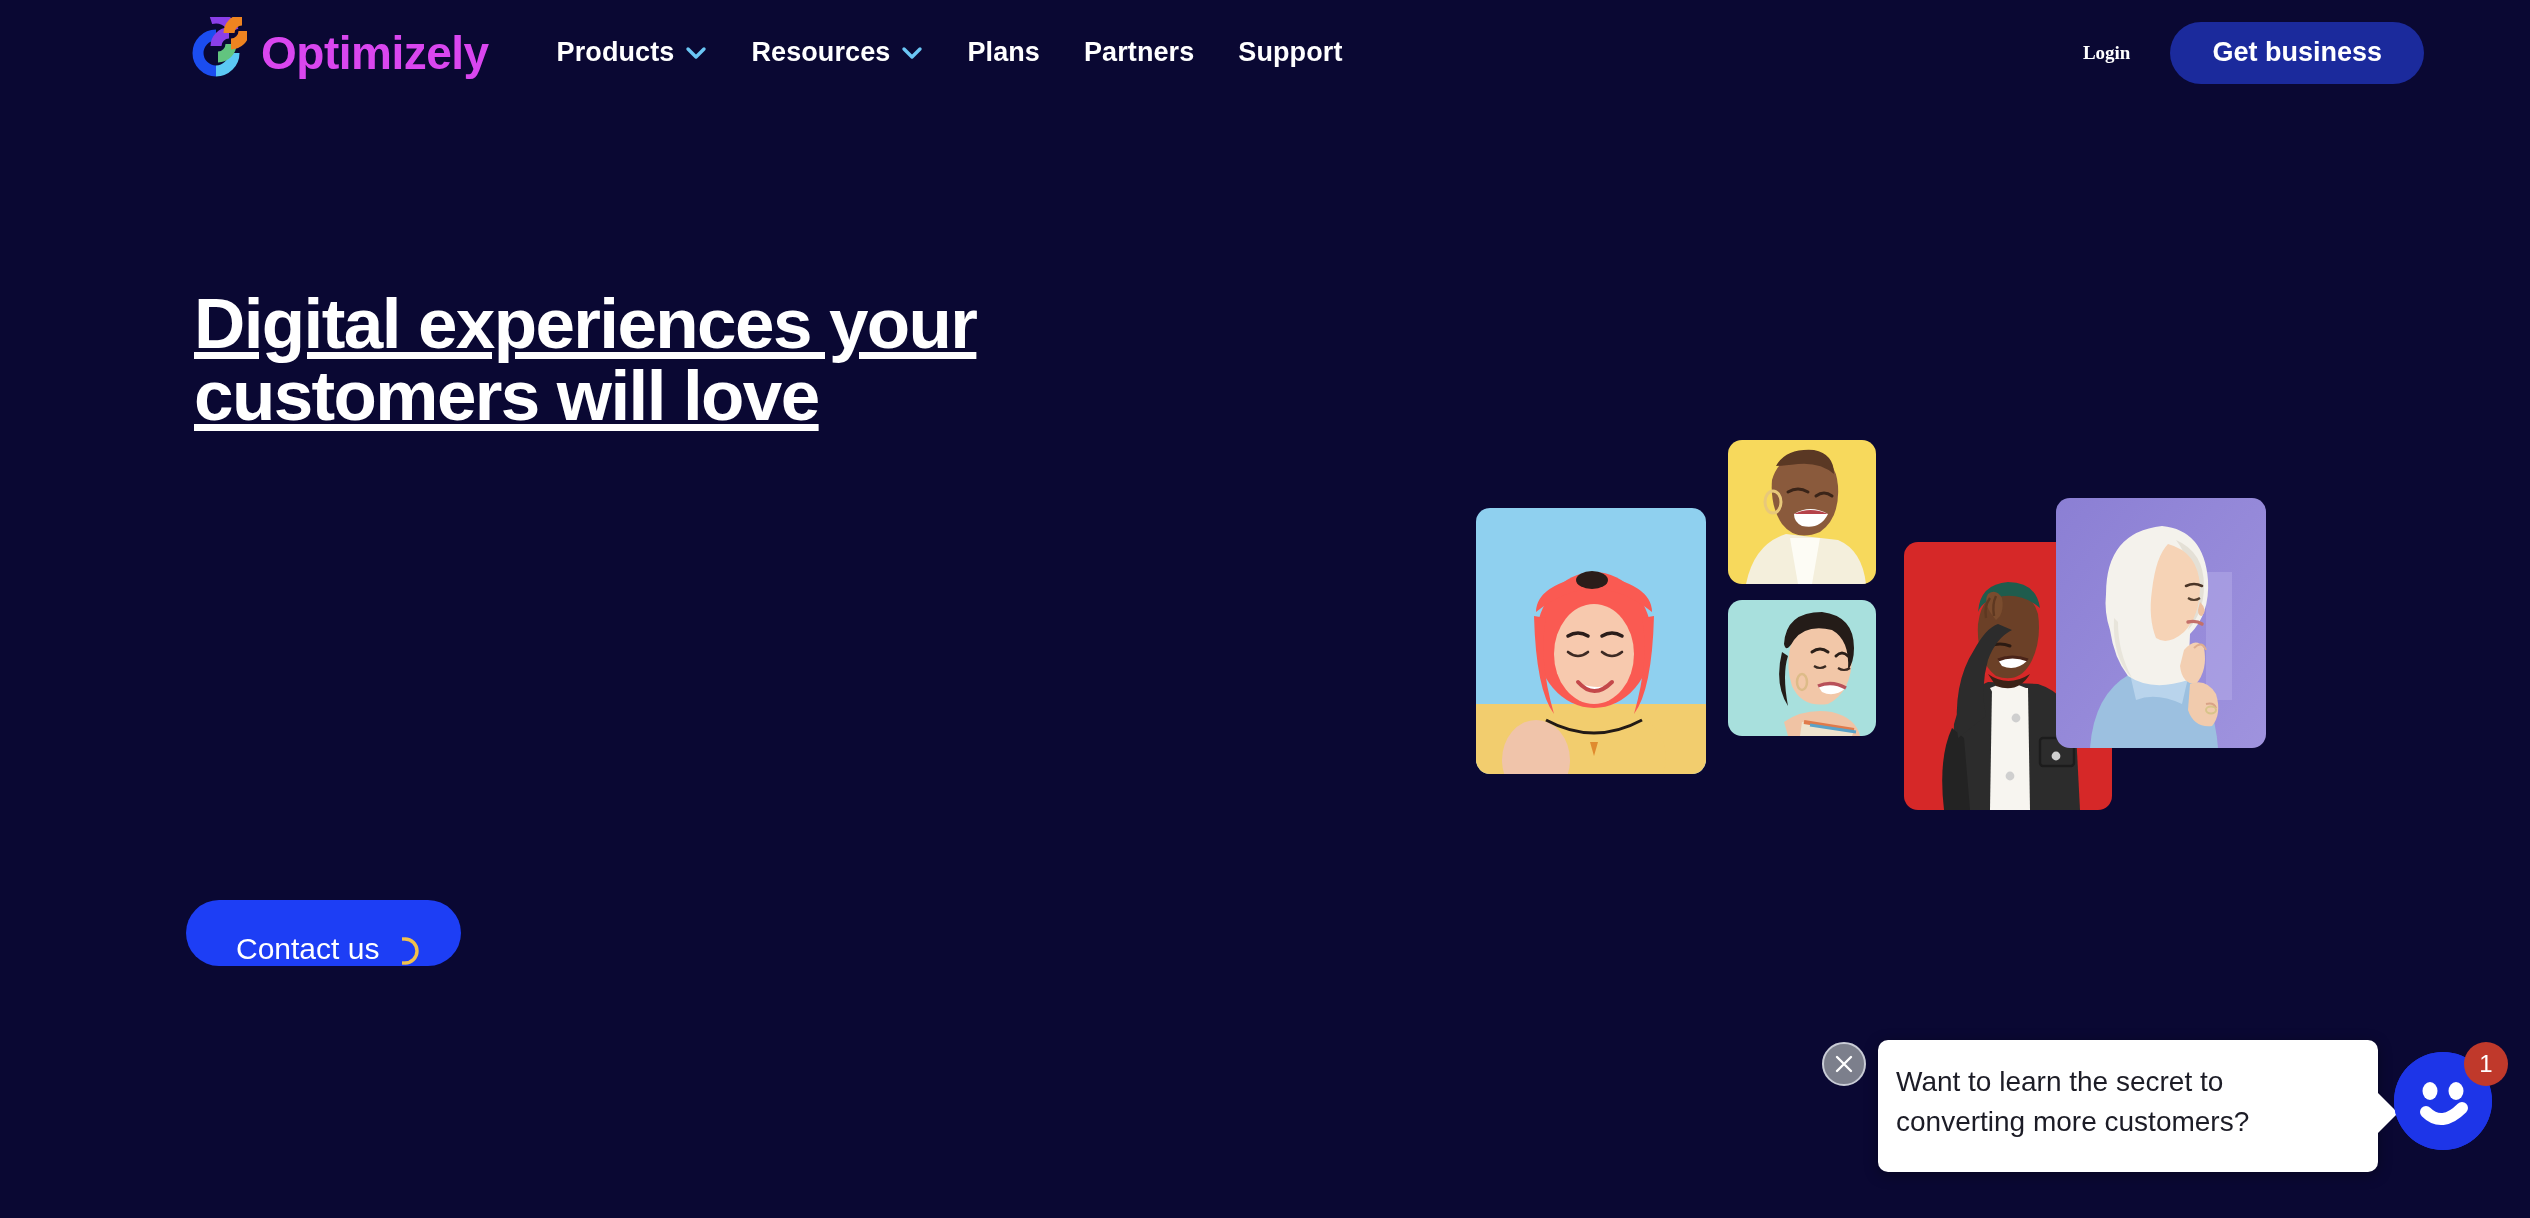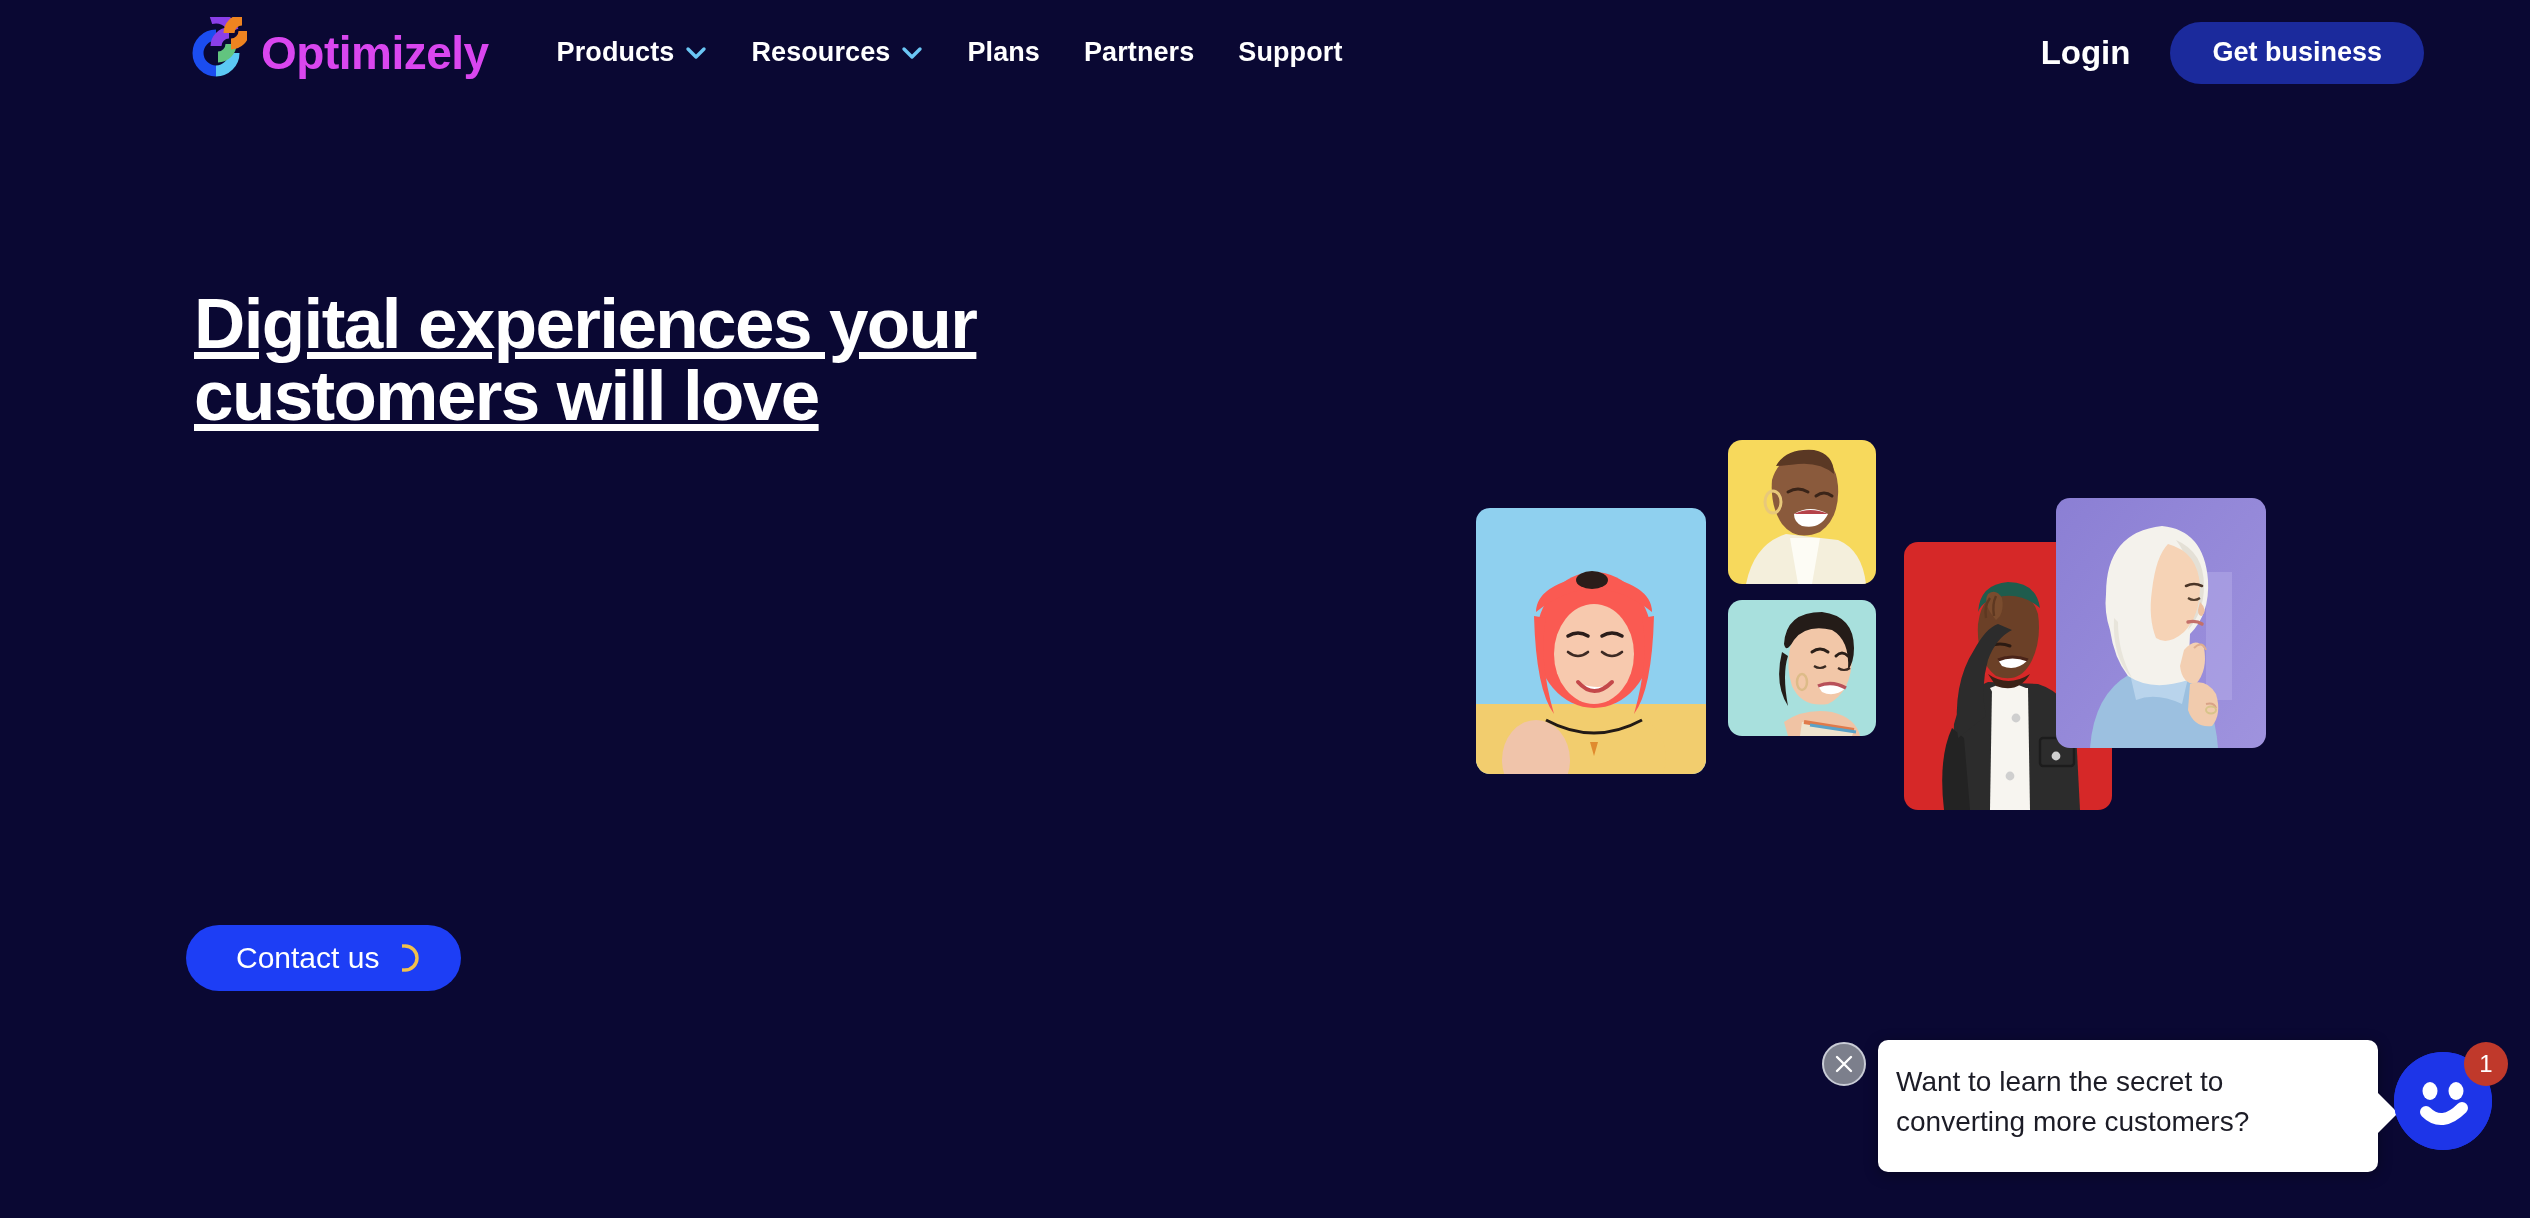--- a/index.html
+++ b/index.html
@@ -67,25 +67,26 @@
 
   .header-right {
     margin-left: auto;
     margin-right: 106px;
     display: flex;
     align-items: center;
     gap: 40px;
   }
   .login-link {
     color: #ffffff;
-    font-size: 33px;
+    font-size: 19px;
     font-weight: 600;
     white-space: nowrap;
     cursor: pointer;
     text-decoration: none;
+    font-family: Liberation Serif, serif;
   }
   .cta-pill {
     display: inline-flex;
     align-items: center;
     justify-content: center;
     background: #1b2a9c;
     color: #ffffff;
     font-size: 27px;
     font-weight: 600;
     height: 62px;
@@ -120,24 +121,24 @@
     left: 0;
     width: 1030px;
     color: #e9e8f2;
     font-size: 29px;
     line-height: 1.52;
     font-weight: 400;
     letter-spacing: 0.1px;
   }
   .contact-btn {
     position: absolute;
-    top: 645px;
+    top: 620px;
     left: 0;
     display: inline-flex;
-    align-items: center;
+    align-items: flex-end;
     gap: 18px;
     background: #1d3ef5;
     color: #ffffff;
     border: none;
     border-radius: 999px;
     height: 66px;
     padding: 0 34px 0 50px;
     font-size: 30px;
     font-weight: 400;
     font-family: inherit;

